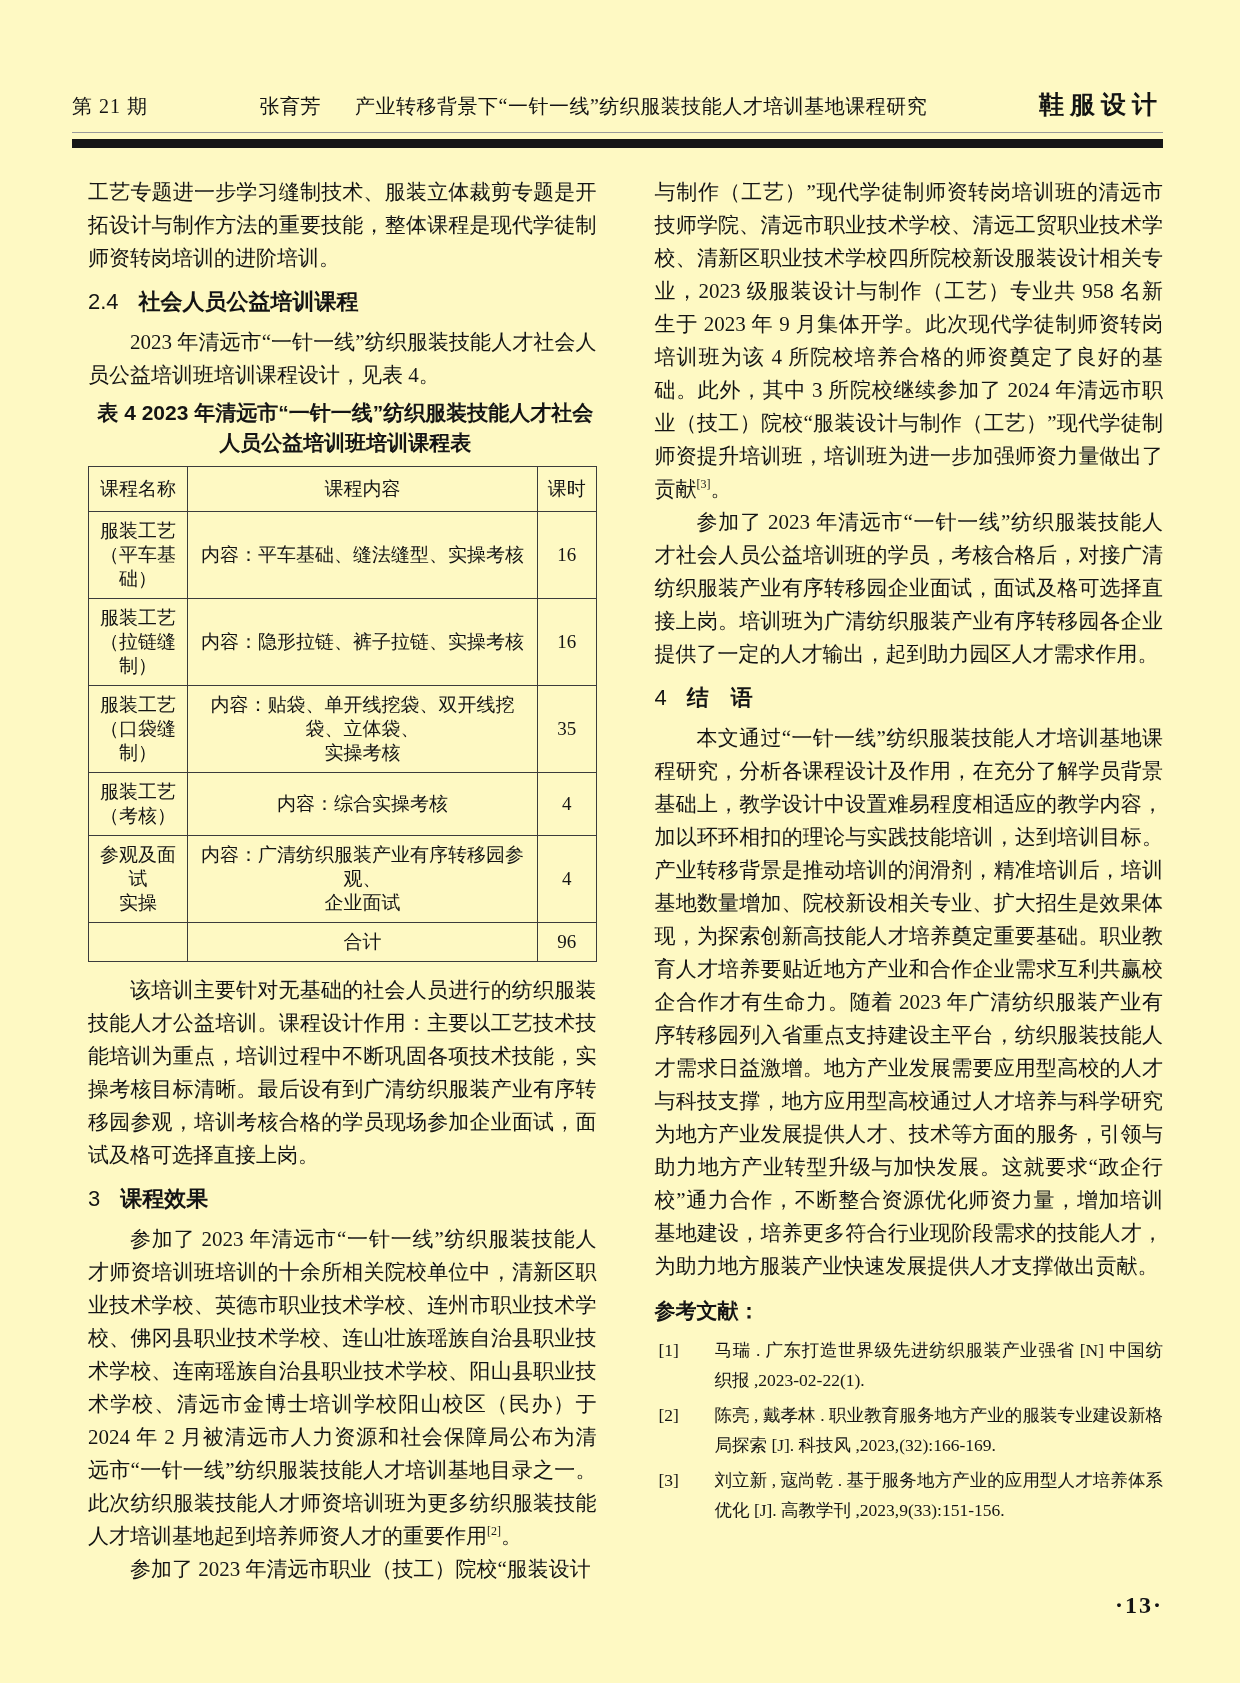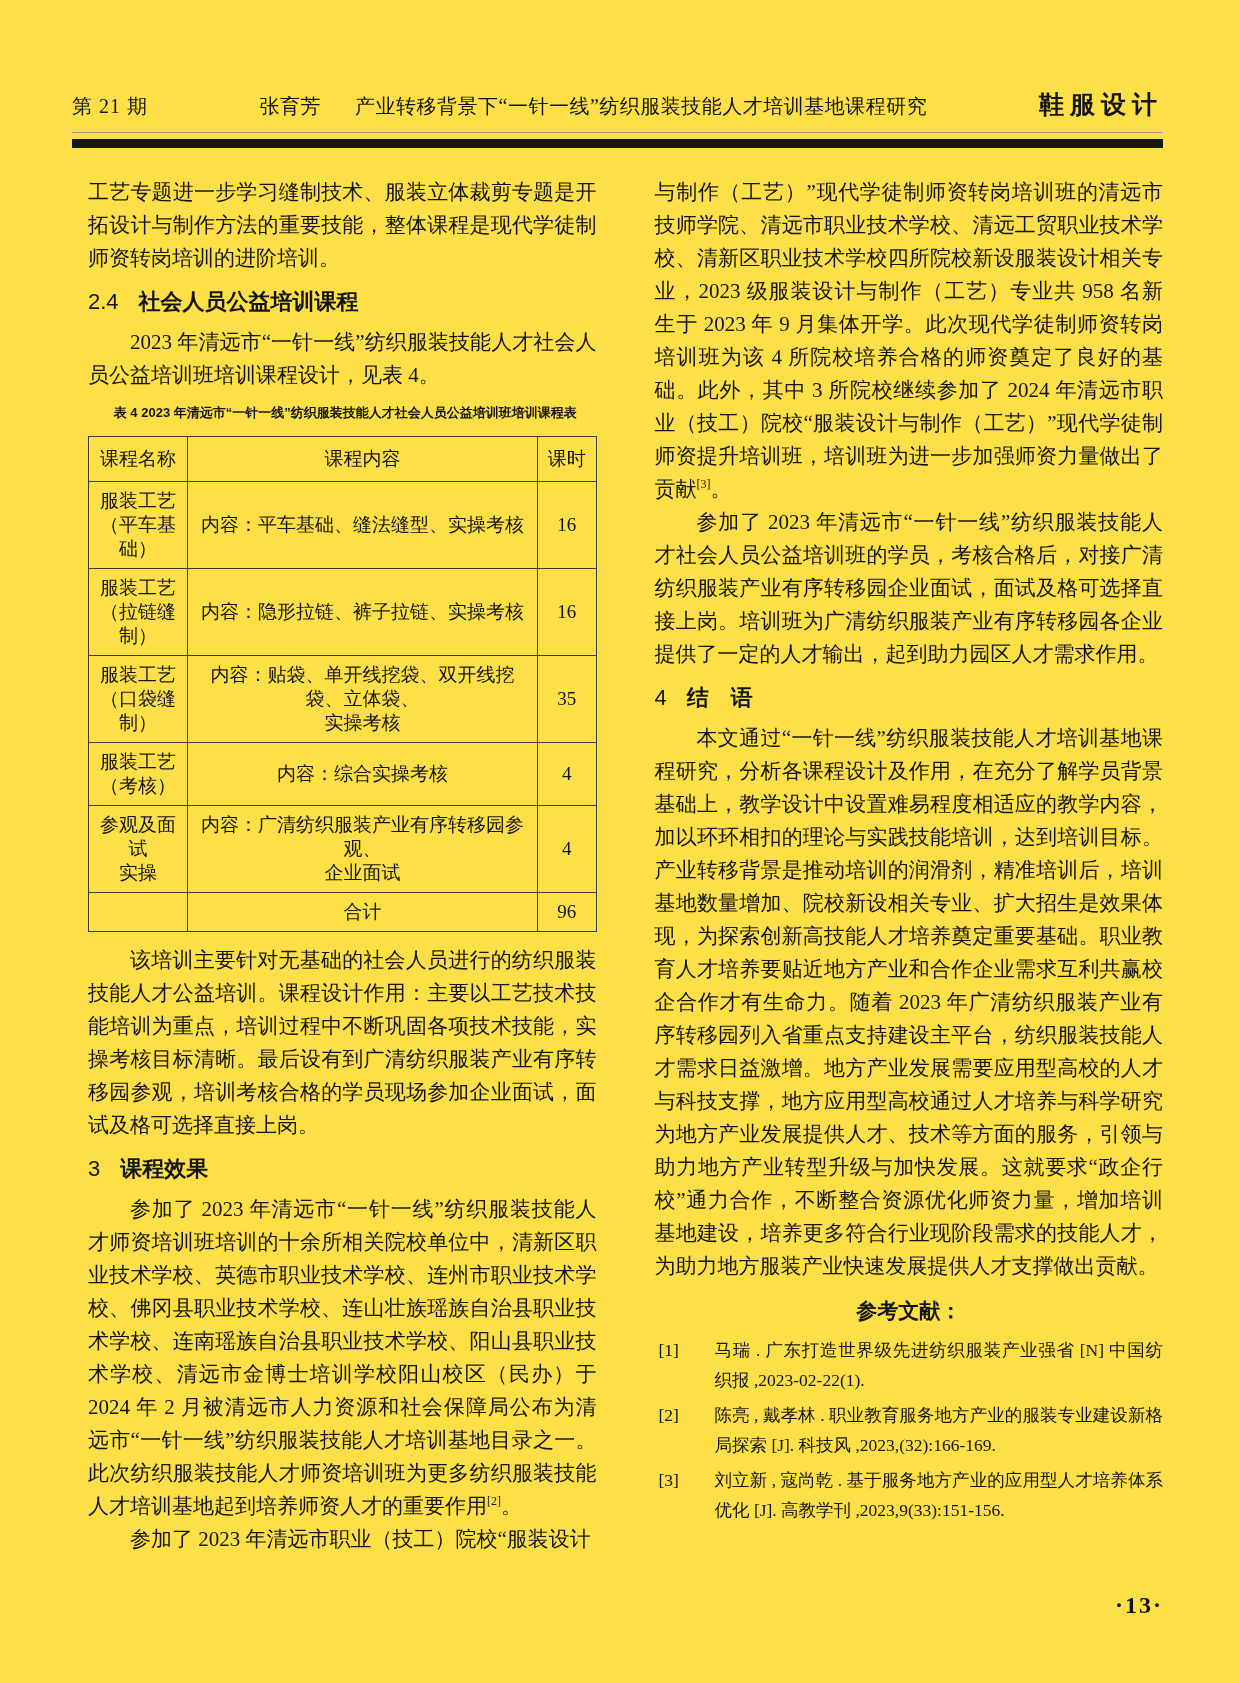--- a/index.html
+++ b/index.html
@@ -1,20 +1,20 @@
 <!DOCTYPE html>
 <html><head>
 <meta charset="utf-8">
 <style>
   html,body{margin:0;padding:0;background:#e8e8e8;}
   .page{
     position:relative;
     width:1240px;height:1683px;
     margin:0 auto;
-    background:#fde047;
+    background:#fef9c3;
     color:#141414;
     font-family:"Liberation Serif","DejaVu Serif",serif;
     overflow:hidden;
   }
   
   .running-head{
     position:absolute;top:88px;left:72px;right:77px;
     display:flex;align-items:baseline;
   }
   .issue{font-size:20px;white-space:nowrap;letter-spacing:1px;}
@@ -52,21 +52,21 @@
     font-family:Liberation Sans, sans-serif;
     font-weight:normal;margin-right:20px;
   }
 
   
   .tbl-caption{
     margin:6px 0 8px 6px;
     text-align:center;
     font-family:"Liberation Sans","DejaVu Sans",sans-serif;
     font-weight:bold;
-    font-size:13px;line-height:30px;
+    font-size:21px;line-height:30px;
   }
   table.course-table{
     width:100%;border-collapse:collapse;table-layout:fixed;
     font-size:19px;line-height:24px;
     margin:8px 0 12px 0;
   }
   table.course-table col.c-name{width:19.5%;}
   table.course-table col.c-content{width:69%;}
   table.course-table col.c-hours{width:11.5%;}
   table.course-table th,table.course-table td{
@@ -75,21 +75,21 @@
     padding:7px 4px;
     white-space:pre-line;
     font-weight:normal;
   }
   table.course-table thead th{padding:10px 4px;}
 
   
   .refs-heading{
     margin:14px 0 10px 0;
     font-family:"Liberation Sans","DejaVu Sans",sans-serif;
-    font-weight:bold;font-size:21px;line-height:28px;text-align:center;
+    font-weight:bold;font-size:21px;line-height:28px;
   }
   .ref-item{
     display:flex;
     font-size:17.5px;line-height:30px;
     margin-bottom:5px;
   }
   .ref-marker{flex:none;width:56px;padding-left:4px;}
   .ref-text{flex:1;text-align:justify;}
 
   

